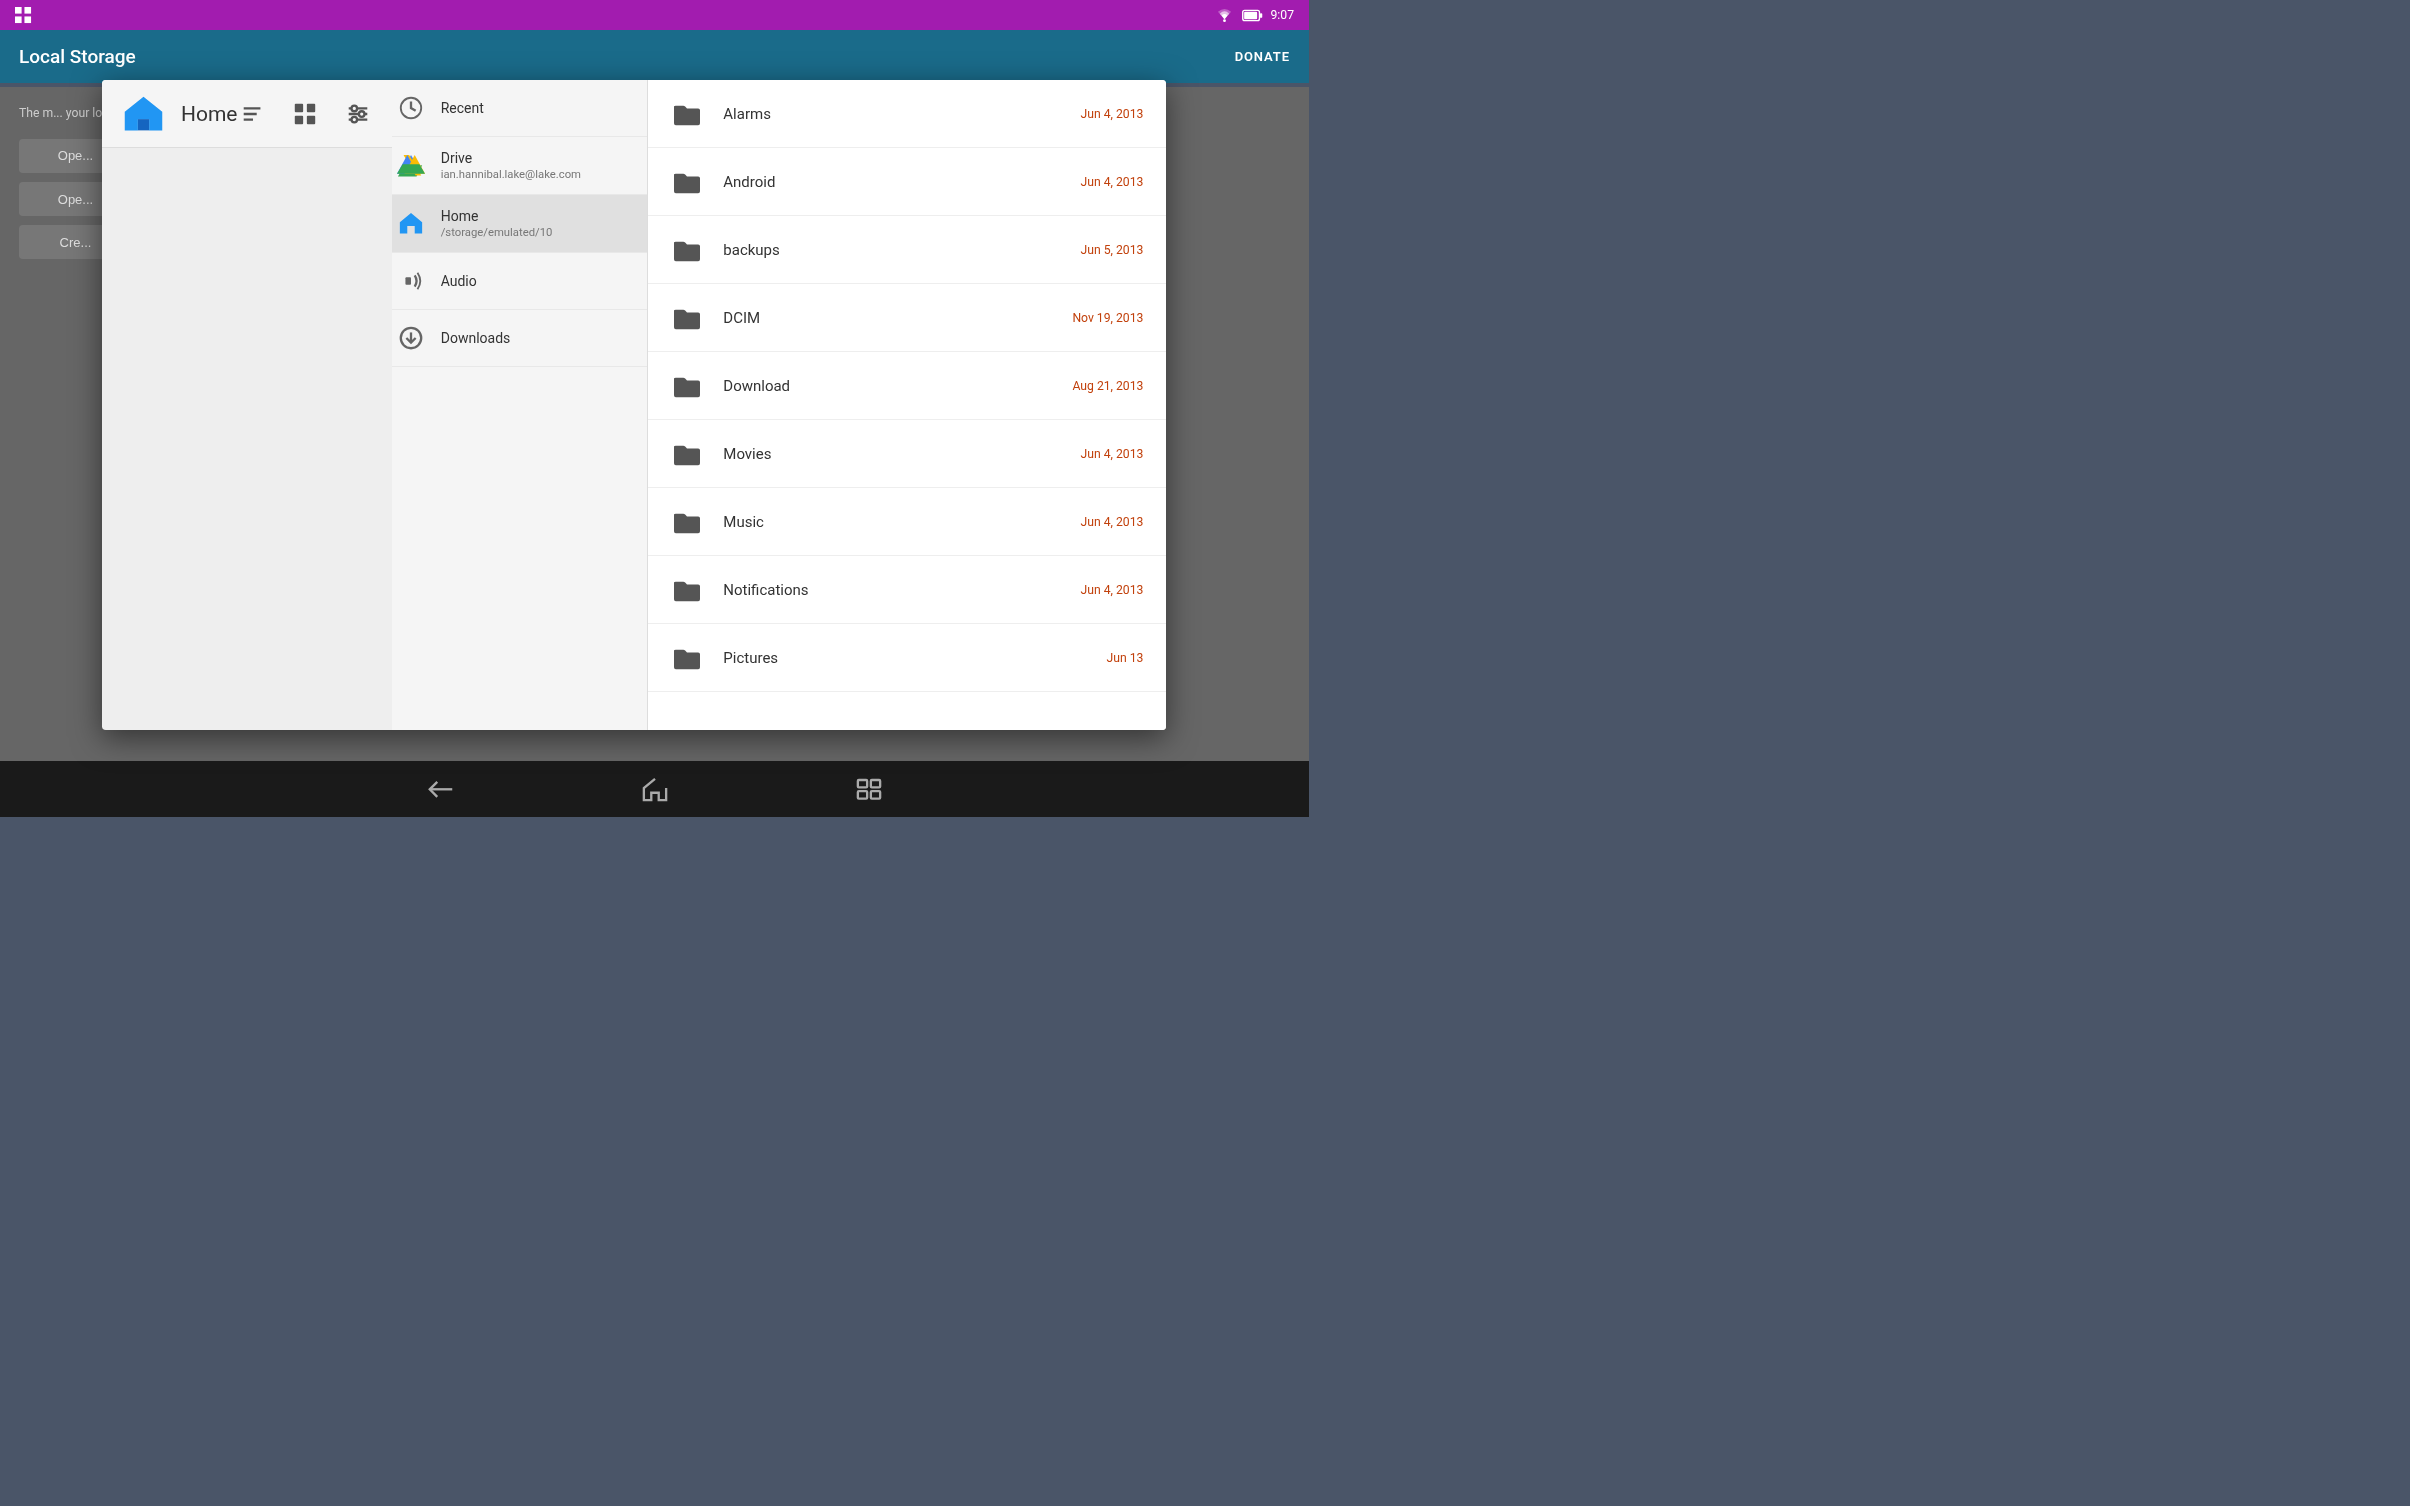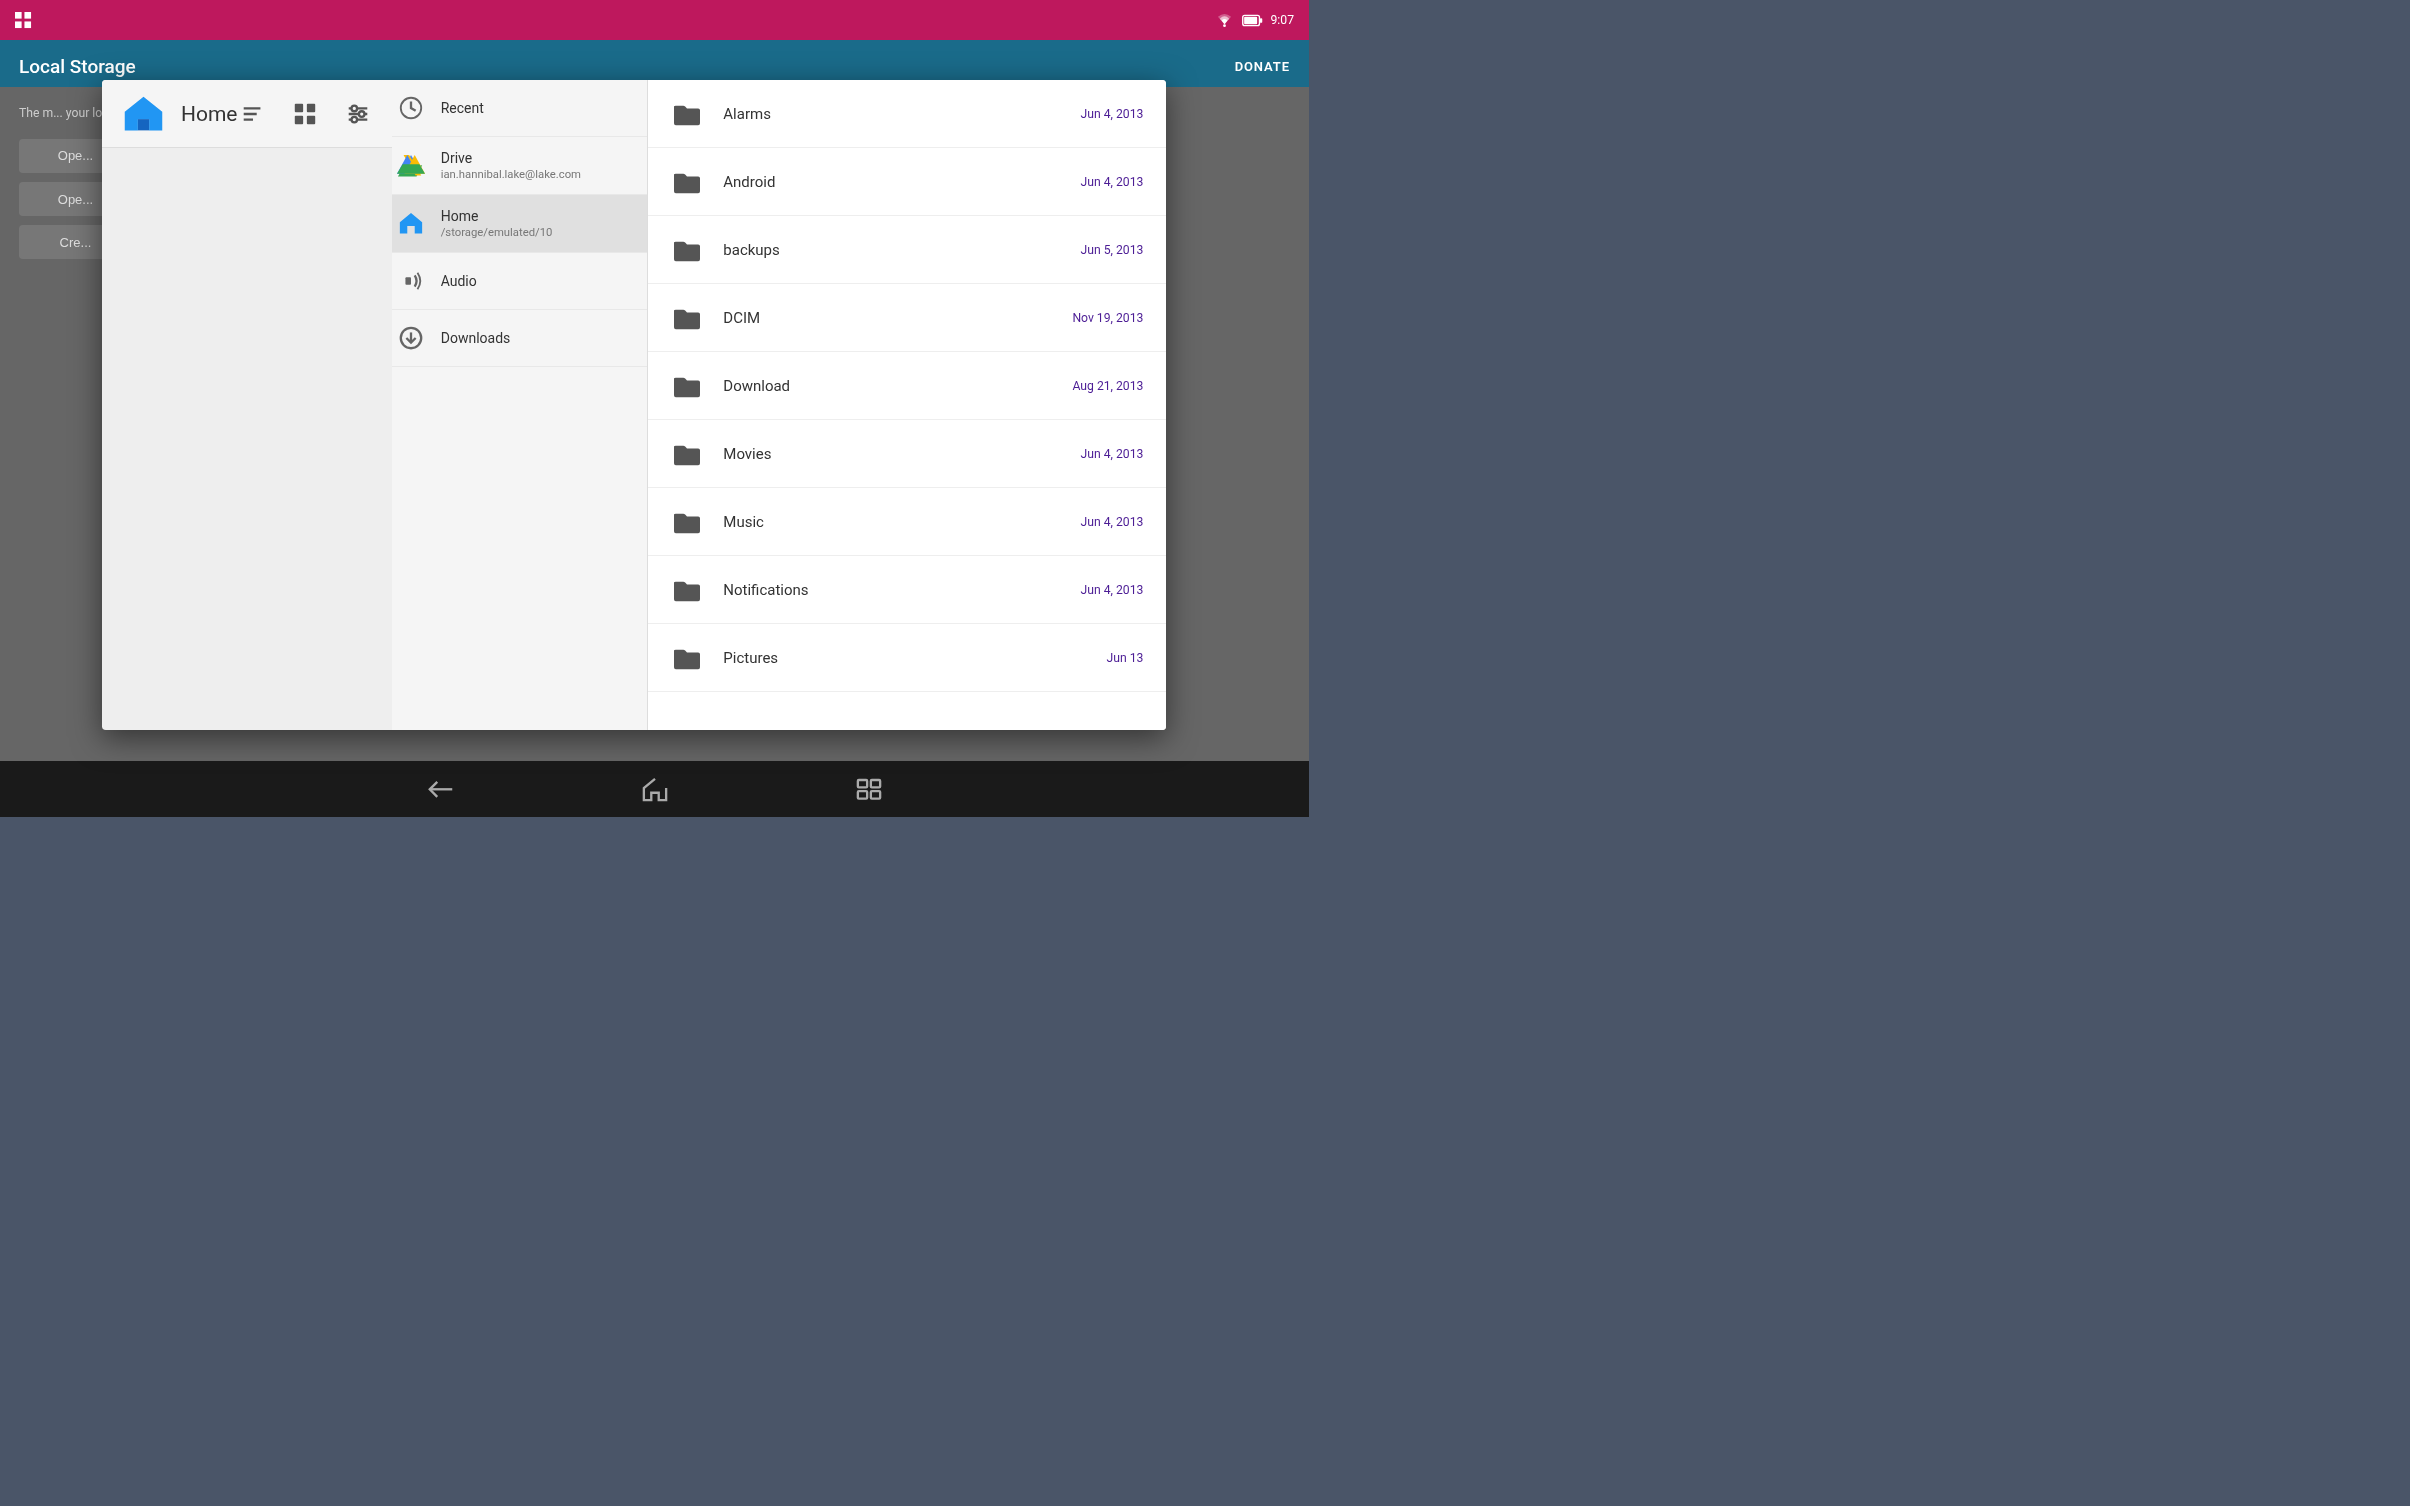--- a/index.html
+++ b/index.html
@@ -8,22 +8,22 @@
       width: 1309px;
       height: 817px;
       background: #4a5568;
       font-family: 'Roboto', Arial, sans-serif;
       overflow: hidden;
       position: relative;
     }
 
     
     .status-bar {
-      height: 40px;
-      background: #be185d;
+      height: 30px;
+      background: #a21caf;
       display: flex;
       align-items: center;
       justify-content: space-between;
       padding: 4px 15px;
       position: relative;
       z-index: 100;
     }
 
     .status-bar-left {
       display: flex;
@@ -237,21 +237,21 @@
 
     .file-name {
       flex: 1;
       font-size: 15px;
       color: #333;
       font-weight: 400;
     }
 
     .file-date {
       font-size: 12.2px;
-      color: #4c1d95;
+      color: #c2410c;
       text-align: center;
     }
 
     
     .nav-bar {
       position: absolute;
       bottom: 0;
       left: 0;
       right: 0;
       height: 56px;

